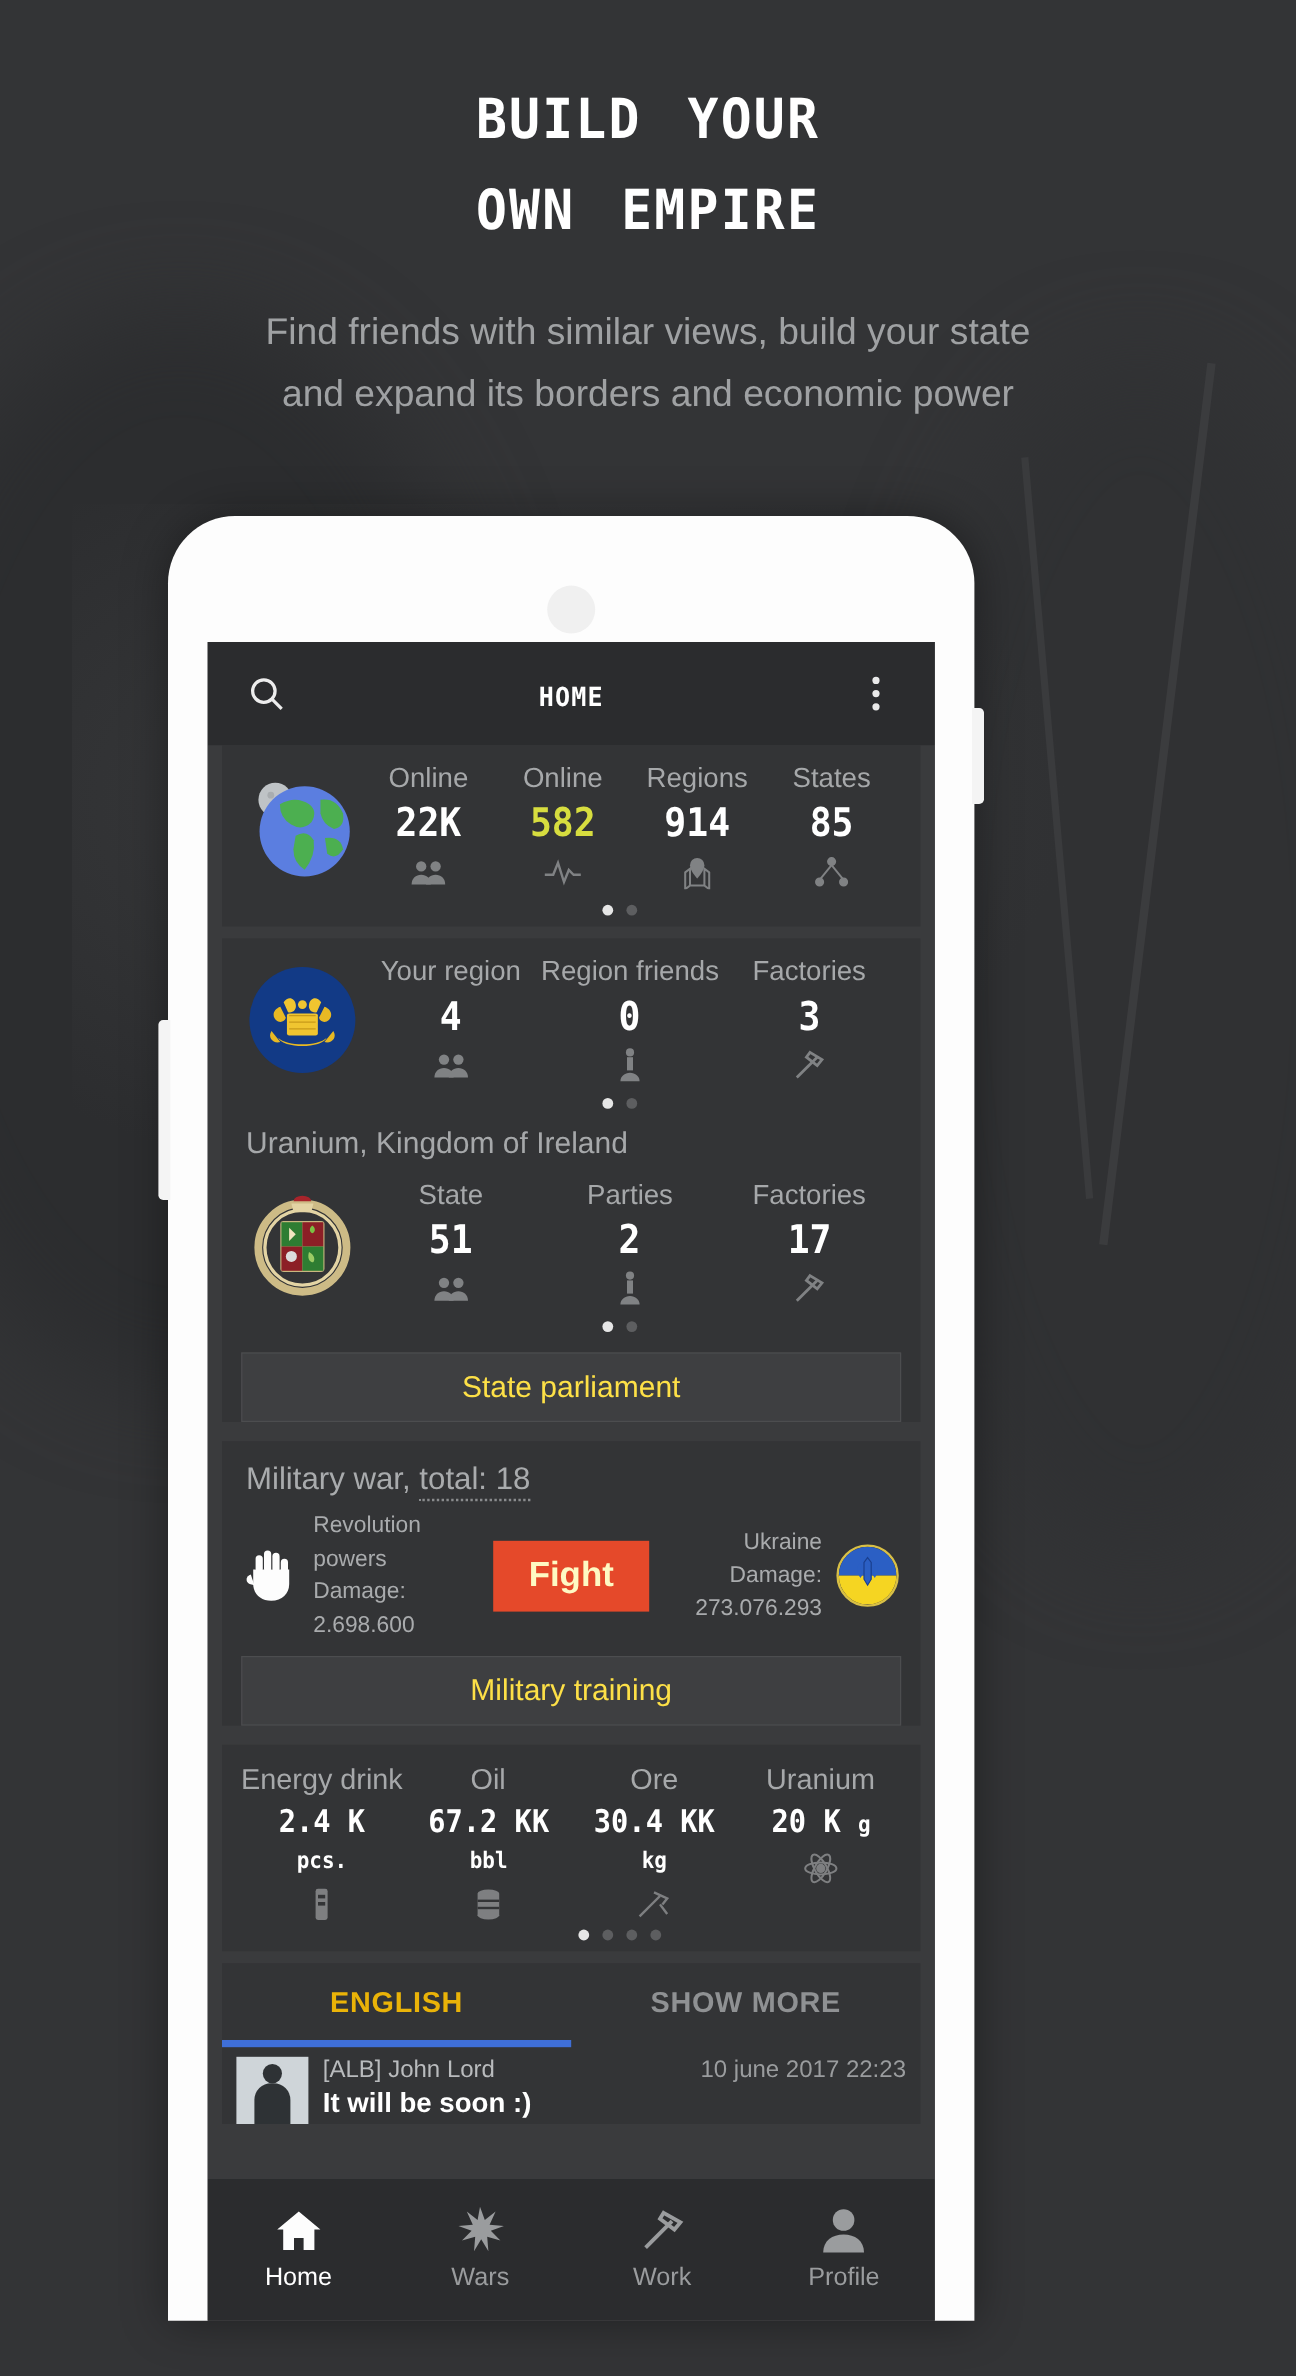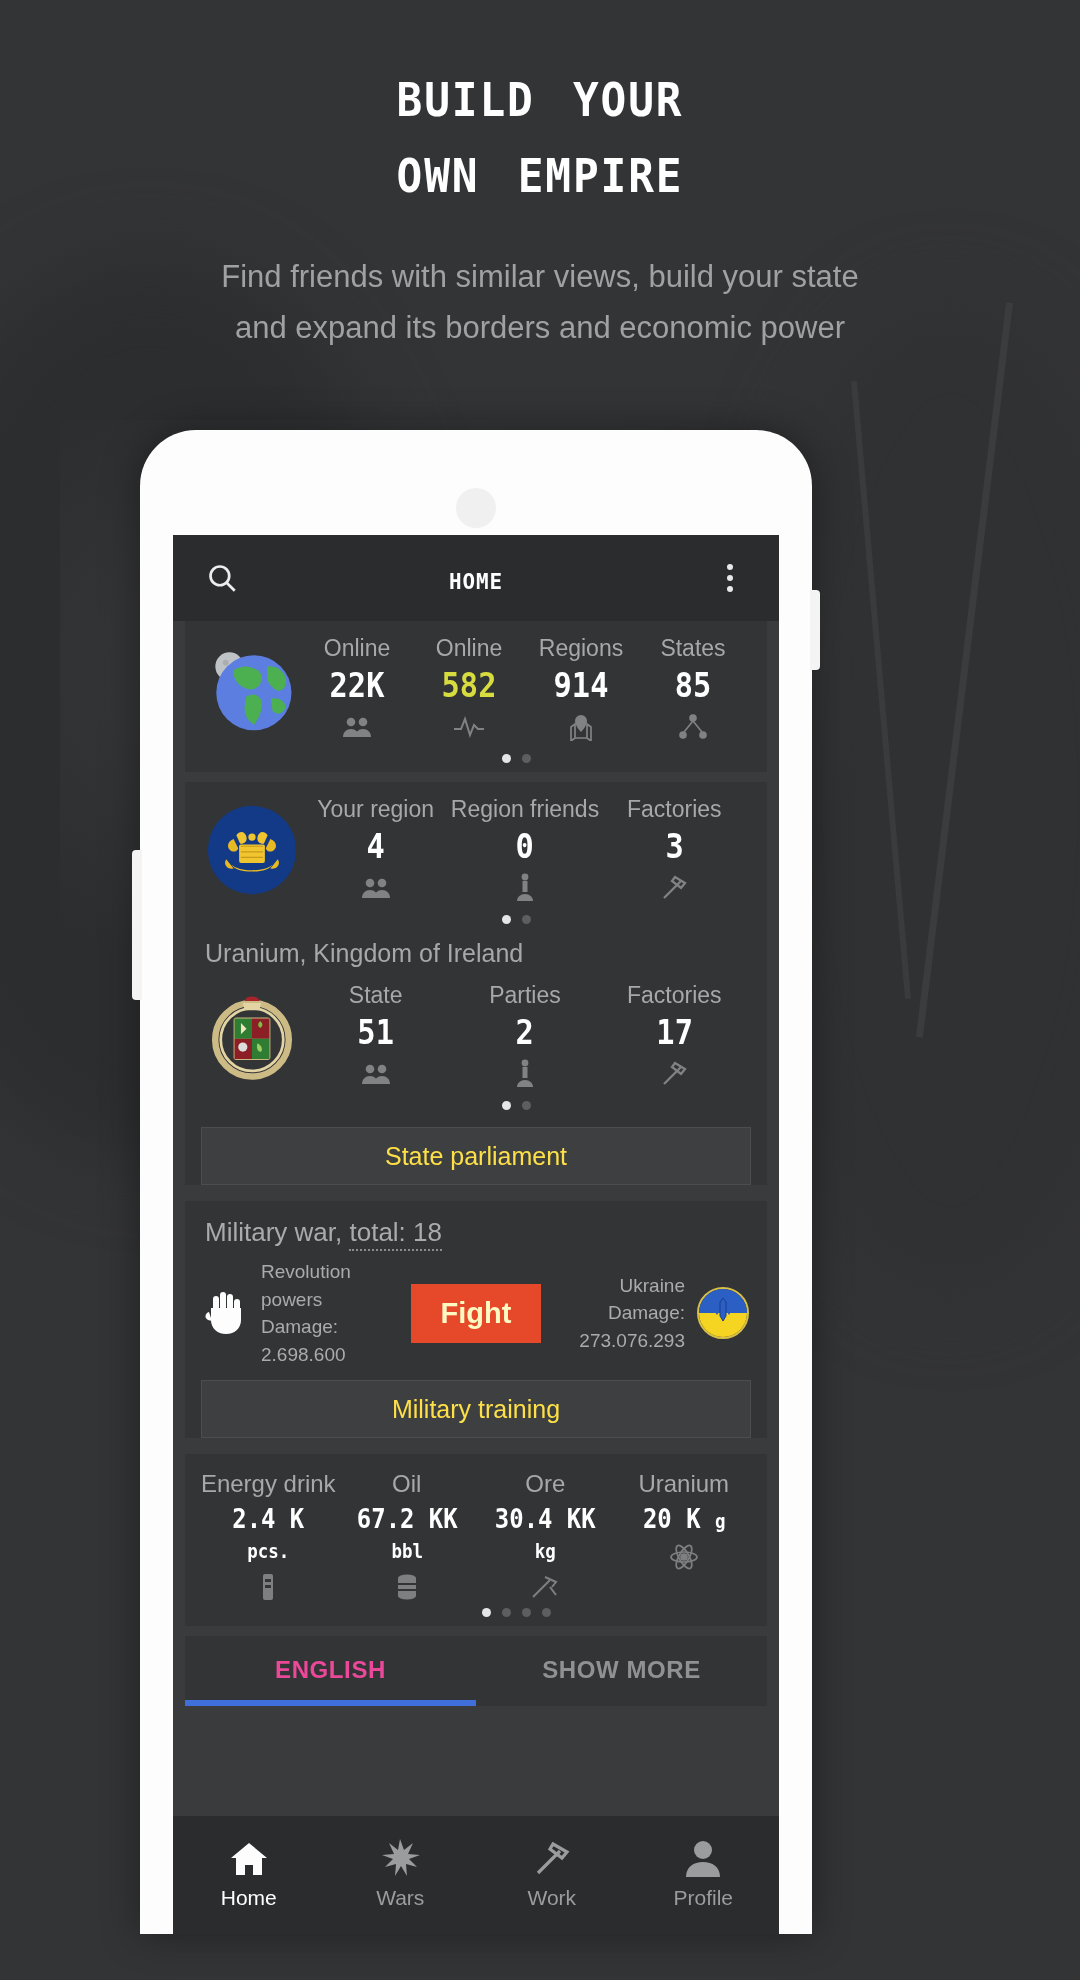--- a/index.html
+++ b/index.html
@@ -156,21 +156,21 @@
     color:#fff; font-size:26px; font-weight:bold; margin-top:6px;
     font-family:"DejaVu Sans Mono", monospace; transform:scaleX(0.92); display:block;
   }
   .rescell .val small { font-size:19px; }
   .rescell .ic { margin-top:8px; height:30px; display:flex; align-items:center; justify-content:center; opacity:.6; }
 
   
   .chat { margin:0 12px; background:#333436; }
   .tabs { display:flex; }
   .tab { flex:1; text-align:center; padding:20px 0 16px; color:#8f9193; font-size:24px; font-weight:bold; letter-spacing:.6px; cursor:pointer; }
-  .tab.on { color:#ec4899; }
+  .tab.on { color:#eab308; }
   .tabund { height:6px; background:#3f6fd8; width:50%; }
   .msg { display:flex; gap:12px; padding:8px 12px 0; }
   .ava { width:60px; height:56px; flex:0 0 60px; background:#cfd5d9; position:relative; overflow:hidden; }
   .ava .torso { position:absolute; left:50%; bottom:0; transform:translateX(-50%); width:30px; height:34px; background:#2e3235; border-radius:14px 14px 0 0; }
   .ava .head { position:absolute; left:50%; top:6px; transform:translateX(-50%); width:16px; height:16px; border-radius:50%; background:#2e3235; }
   .msgbody { flex:1; min-width:0; }
   .msghead { display:flex; justify-content:space-between; align-items:baseline; }
   .msghead .who { color:#b9bbbd; font-size:20px; }
   .msghead .when { color:#9a9c9e; font-size:20px; }
   .msgtxt { color:#fff; font-size:23px; font-weight:bold; margin-top:2px; }
@@ -514,20 +514,33 @@
             <i></i>
         </div>
       </div>
 
       <div class="chat">
         <div class="tabs">
           <div class="tab on">ENGLISH</div>
           <div class="tab">SHOW MORE</div>
         </div>
         <div class="tabund"></div>
+        <div class="msg">
+          <div class="ava">
+            <div class="torso"></div>
+              <div class="head"></div>
+          </div>
+          <div class="msgbody">
+            <div class="msghead">
+              <span class="who">[ALB] John Lord</span>
+              <span class="when">10 june 2017 22:23</span>
+            </div>
+            <div class="msgtxt">It will be soon :)</div>
+          </div>
+        </div>
       </div>
 
     </div>
 
     <div class="bnav">
       <div class="bitem on">
         <div class="bic">
           <svg width="42" height="40" viewBox="0 0 42 40" fill="#fdfdfd">
             <path d="M21 4L3 19h5v17h9V26h8v10h9V19h5z"></path>
           </svg>

